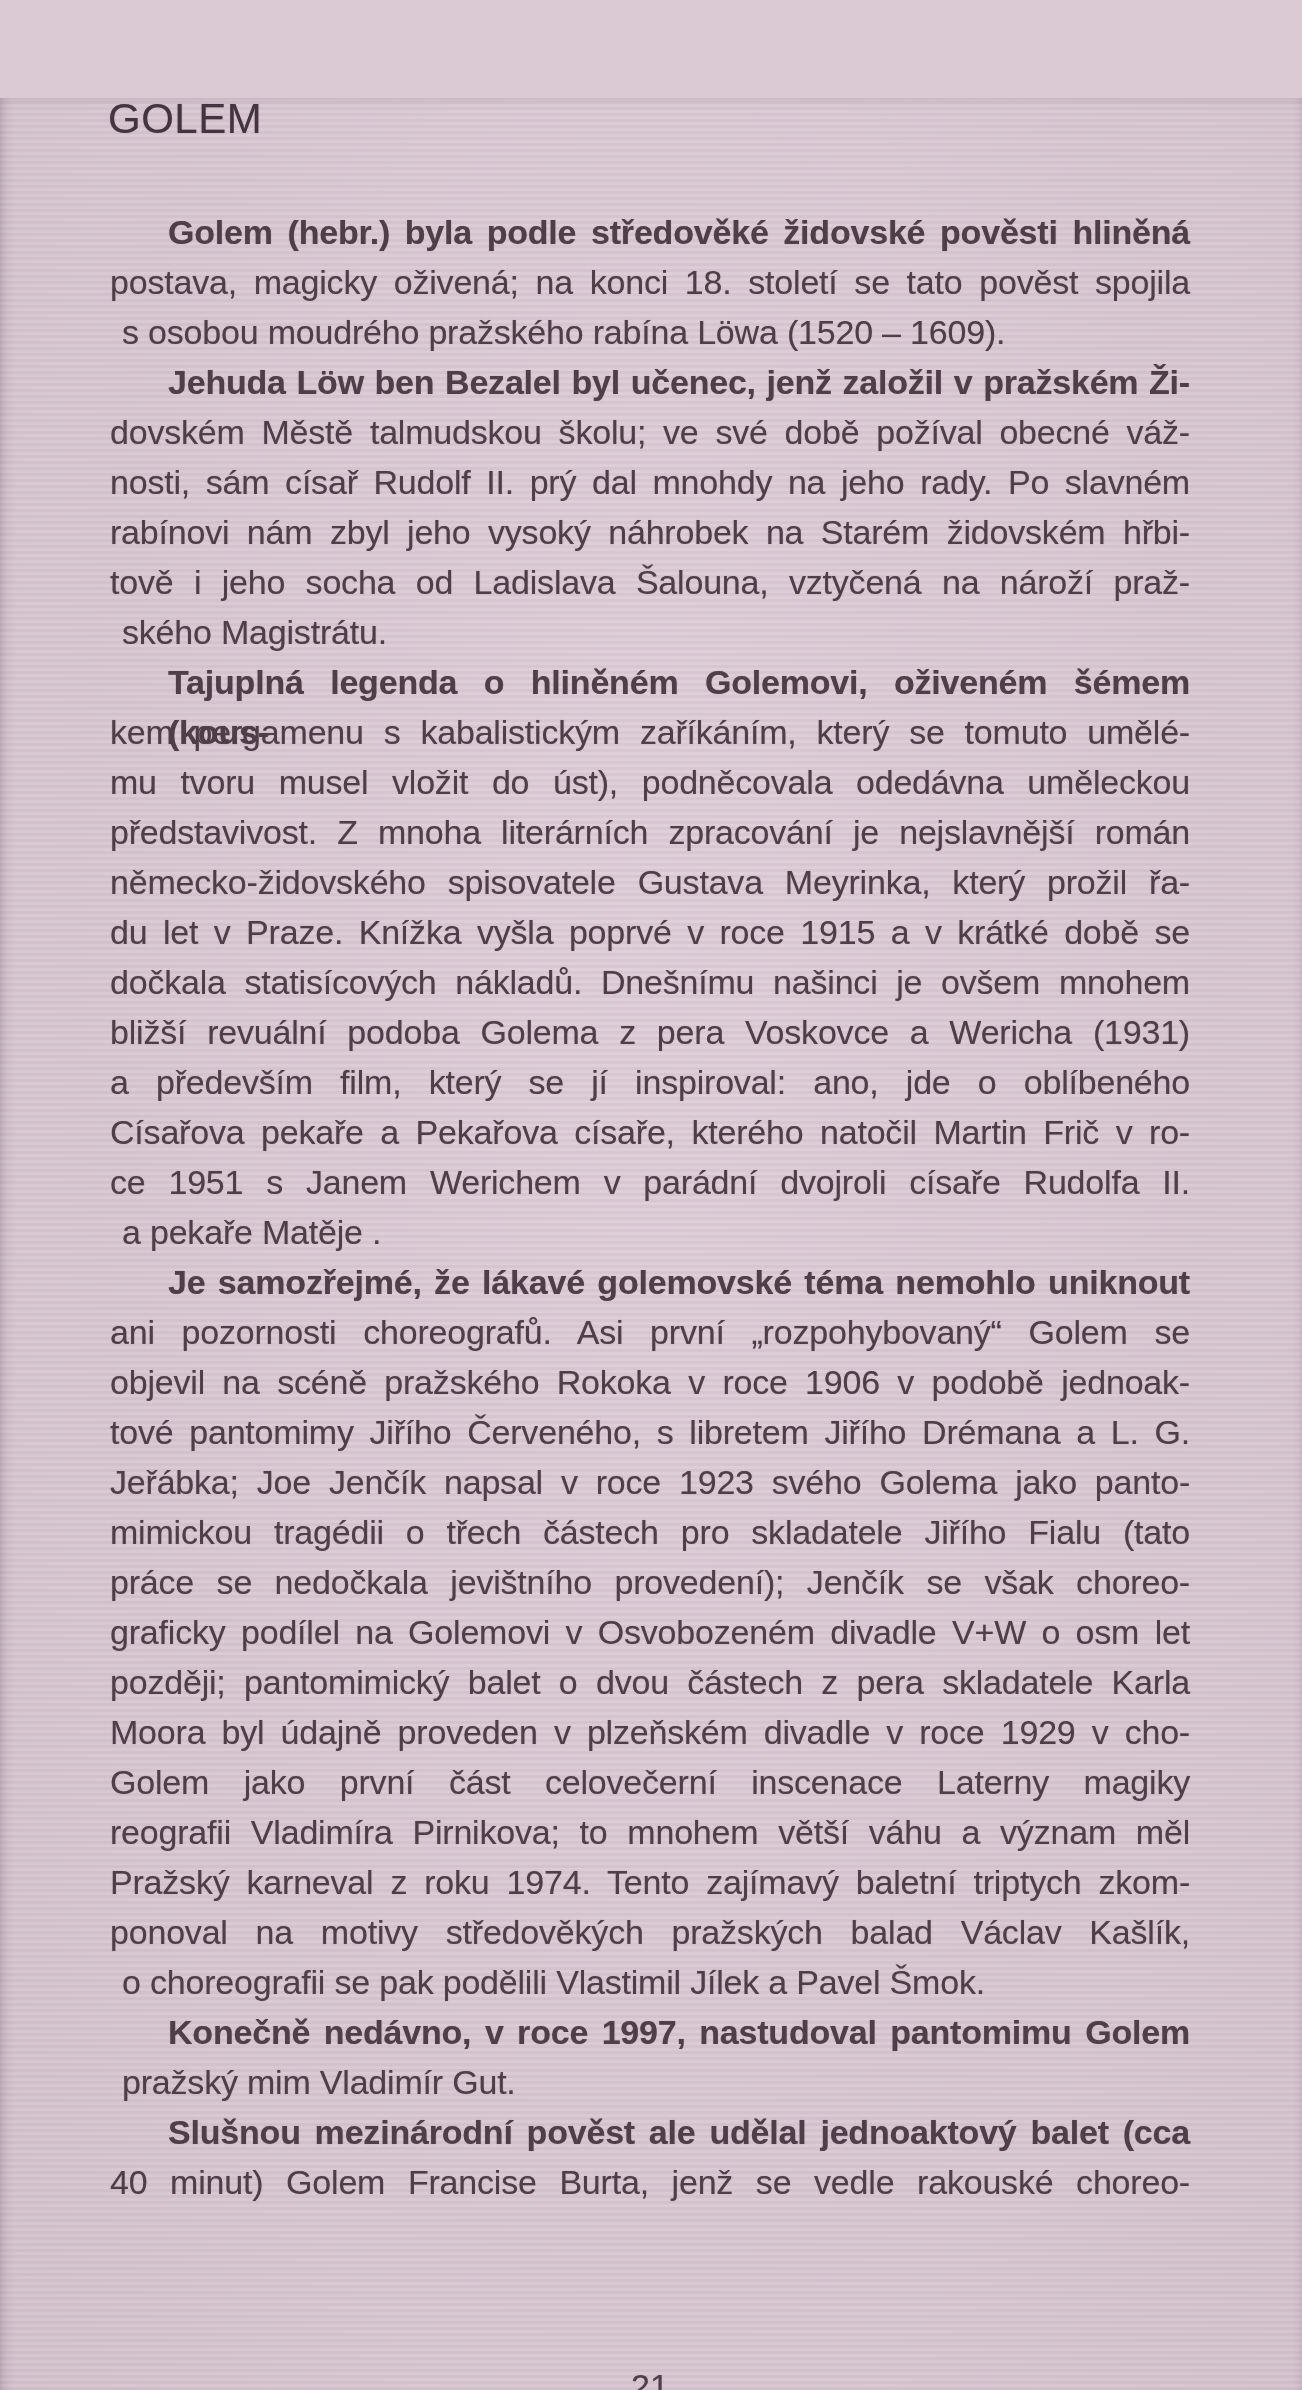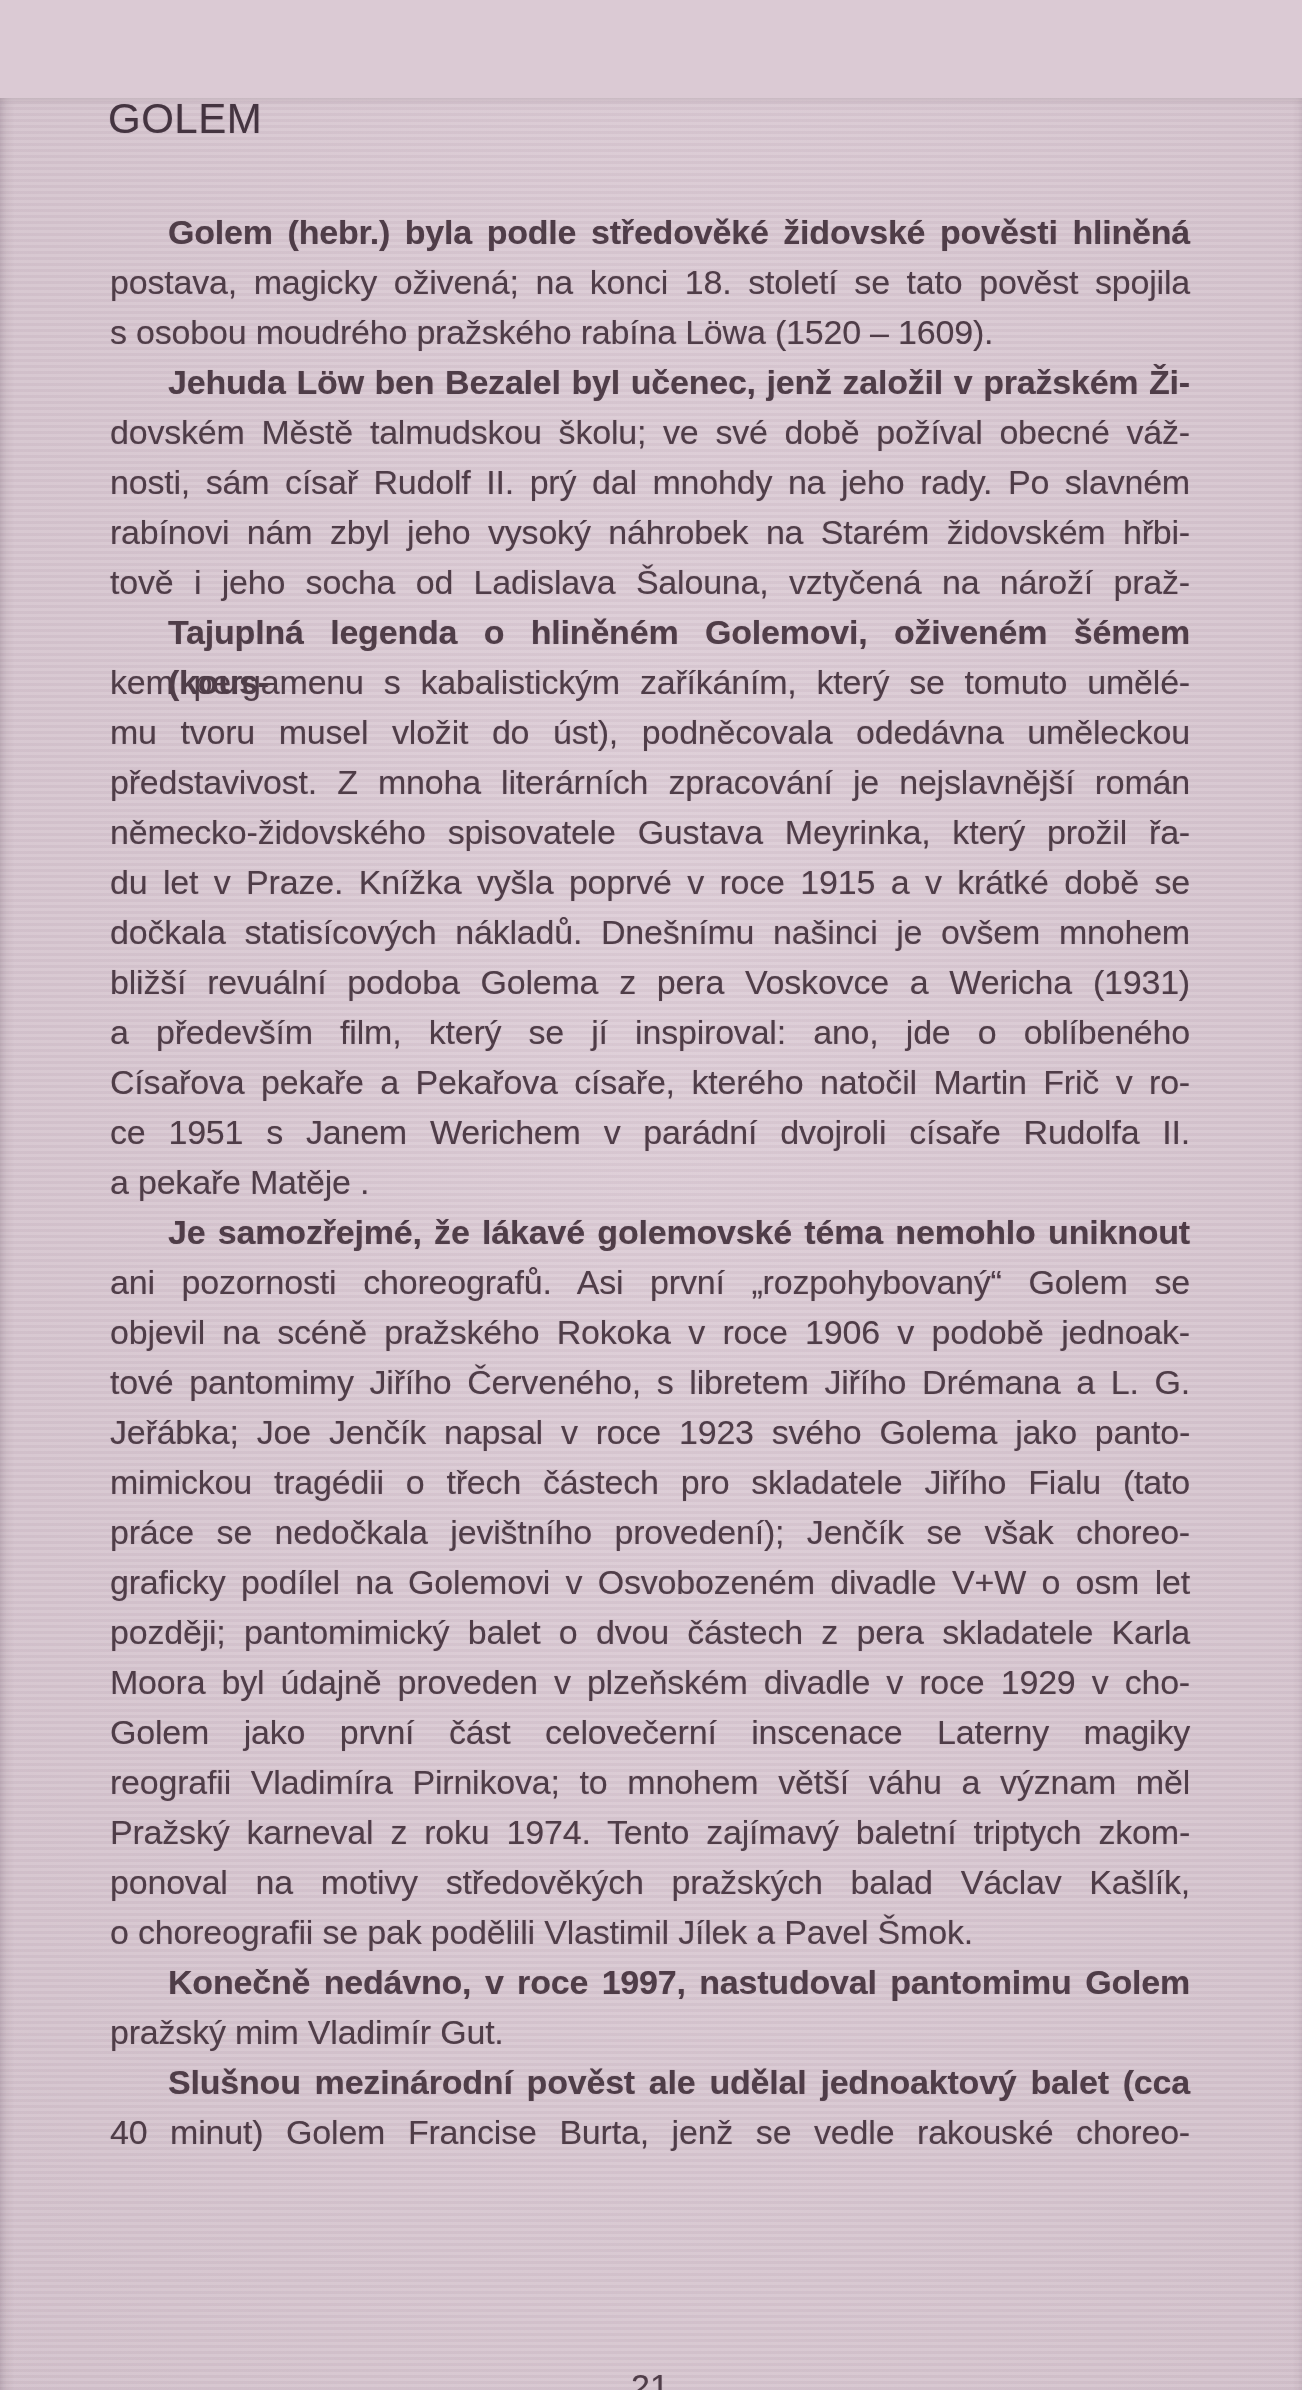--- a/index.html
+++ b/index.html
@@ -54,20 +54,21 @@
     text-align-last: justify;
     white-space: normal;
   }
   .line.indent {
     padding-left: 58px;
     font-weight: bold;
   }
   .line.last {
     text-align: left;
     text-align-last: left;
+    margin-left: 12px;
   }
   .page-number {
     position: absolute;
     top: 2268px;
     left: 110px;
     width: 1080px;
     text-align: center;
     font-size: 34px;
     line-height: 40px;
     color: var(--text, #4f3d48);
@@ -82,20 +83,21 @@
 
   <div class="body-text">
       <div class="line indent">Golem (hebr.) byla podle středověké židovské pověsti hliněná</div>
       <div class="line">postava, magicky oživená; na konci 18. století se tato pověst spojila</div>
       <div class="line last">s osobou moudrého pražského rabína Löwa (1520 – 1609).</div>
       <div class="line indent">Jehuda Löw ben Bezalel byl učenec, jenž založil v pražském Ži-</div>
       <div class="line">dovském Městě talmudskou školu; ve své době požíval obecné váž-</div>
       <div class="line">nosti, sám císař Rudolf II. prý dal mnohdy na jeho rady. Po slavném</div>
       <div class="line">rabínovi nám zbyl jeho vysoký náhrobek na Starém židovském hřbi-</div>
       <div class="line">tově i jeho socha od Ladislava Šalouna, vztyčená na nároží praž-</div>
+      <div class="line last">ského Magistrátu.</div>
       <div class="line indent">Tajuplná legenda o hliněném Golemovi, oživeném šémem (kous-</div>
       <div class="line">kem pergamenu s kabalistickým zaříkáním, který se tomuto umělé-</div>
       <div class="line">mu tvoru musel vložit do úst), podněcovala odedávna uměleckou</div>
       <div class="line">představivost. Z mnoha literárních zpracování je nejslavnější román</div>
       <div class="line">německo-židovského spisovatele Gustava Meyrinka, který prožil řa-</div>
       <div class="line">du let v Praze. Knížka vyšla poprvé v roce 1915 a v krátké době se</div>
       <div class="line">dočkala statisícových nákladů. Dnešnímu našinci je ovšem mnohem</div>
       <div class="line">bližší revuální podoba Golema z pera Voskovce a Wericha (1931)</div>
       <div class="line">a především film, který se jí inspiroval: ano, jde o oblíbeného</div>
       <div class="line">Císařova pekaře a Pekařova císaře, kterého natočil Martin Frič v ro-</div>

